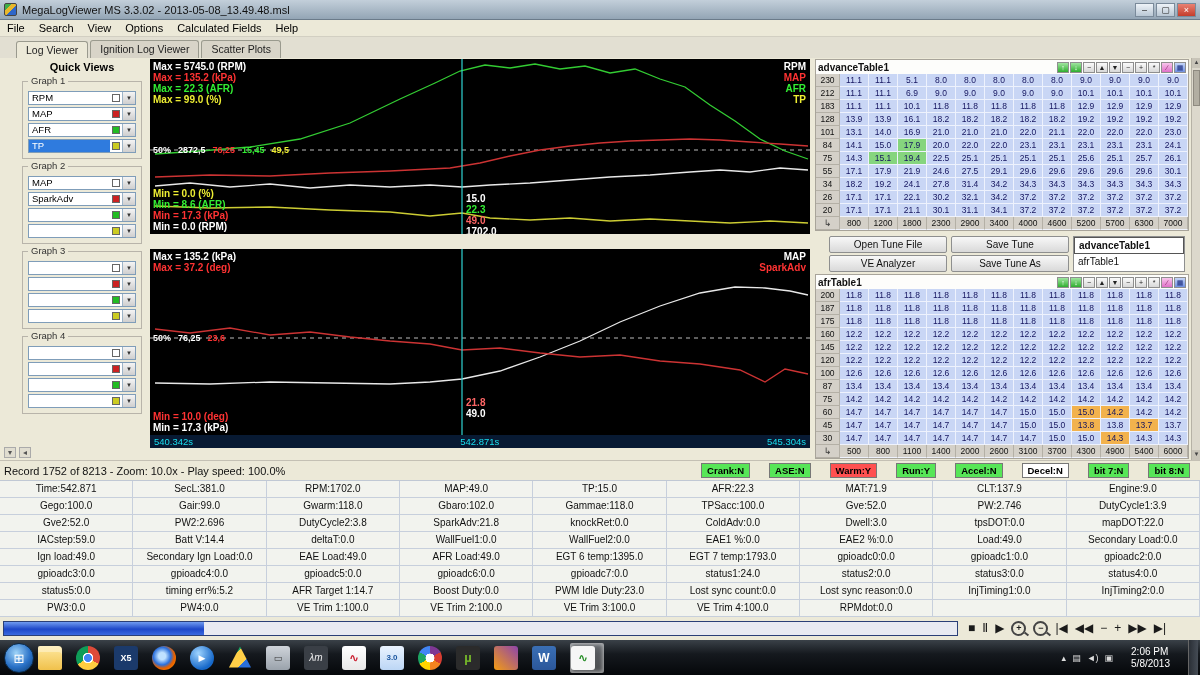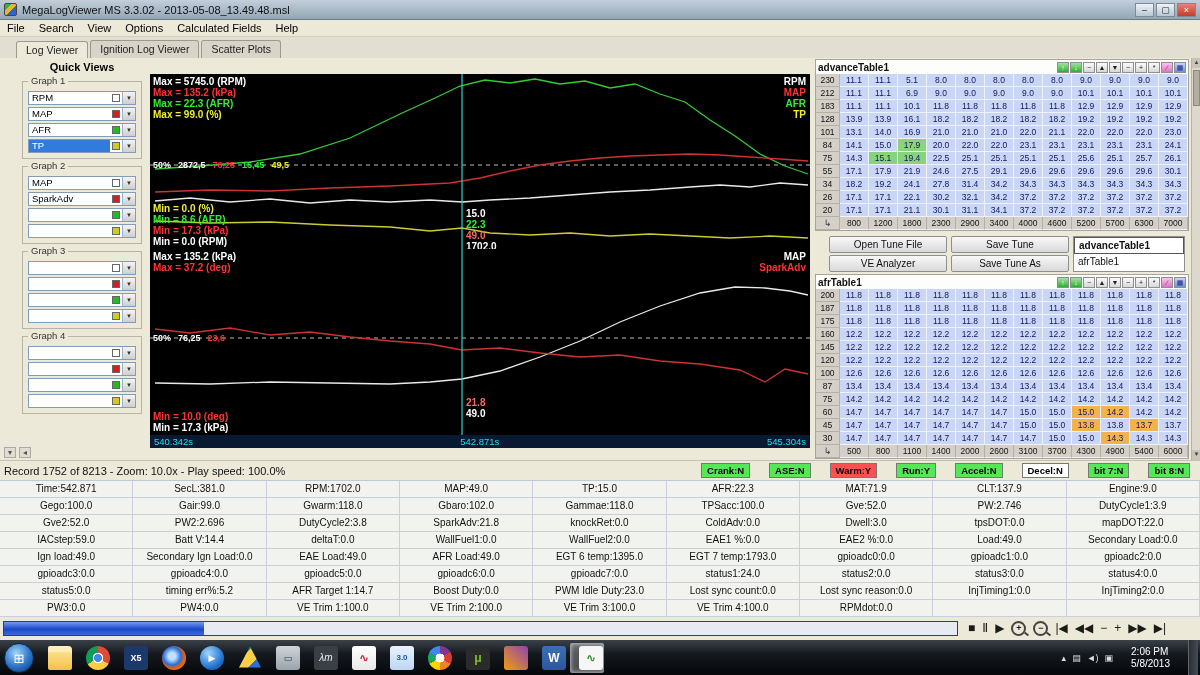--- a/index.html
+++ b/index.html
@@ -44,21 +44,21 @@
   .qvswatch { width:8px; height:8px; border:1px solid #666; margin:0 2px; flex:0 0 8px; }
   .qvarrow { width:13px; height:12px; background:linear-gradient(#f4f4f4,#cfcfcf); border-left:1px solid #9db4c8;
     font-size:6px; line-height:12px; text-align:center; color:#333; flex:0 0 13px; }
   #sb-arrows { position:absolute; left:4px; bottom:2px; display:flex; gap:3px; }
   .sb-ar { font-size:8px; color:#555; border:1px solid #aaa; background:#e0ddd0; width:12px; height:11px;
     line-height:10px; text-align:center; }
 
   
   #graphs { position:absolute; left:150px; top:0; width:660px; height:402px; }
   .graph { position:absolute; left:0; width:660px; background:#000; overflow:hidden; }
-  #graph-top { top:16px; height:175px; }
+  #graph-top { top:1px; height:175px; }
   #graph-bottom { top:191px; height:186px; }
   .graph svg { position:absolute; left:0; top:0; }
   .glab { font-size:10px; font-weight:bold; line-height:11px; white-space:nowrap; }
   .gstack { position:absolute; z-index:3; }
   .gs-max { left:3px; top:2px; }
   .gs-legend { right:4px; top:2px; text-align:right; }
   .gs-min { left:3px; bottom:2px; }
   .gs-mid-top { left:3px; top:80px; }
   .gs-mid-bot { left:3px; top:78px; }
   .gs-cur-top { left:316px; top:134px; }
@@ -135,21 +135,21 @@
   .pbtn.mag::after { content:""; position:absolute; width:5px; height:2px; background:#444; right:-5px; bottom:-1px;
     transform:rotate(40deg); }
 
   
   #taskbar { position:absolute; left:0; top:640px; width:1200px; height:35px;
     background:linear-gradient(#3a4148,#15191e 40%,#05070a); display:flex; align-items:center; }
   #start-orb { width:30px; height:30px; margin:0 4px; border-radius:50%;
     background:radial-gradient(circle at 40% 32%,#9fd4f8,#2a72c8 55%,#0b3d73 95%);
     color:#fff; font-size:13px; text-align:center; line-height:29px; border:1px solid #0a2a4a; }
   #tb-icons { display:flex; align-items:center; gap:4px; flex:1; }
-  .ttile { width:34px; height:30px; display:flex; align-items:center; justify-content:flex-end; border-radius:2px; }
+  .ttile { width:34px; height:30px; display:flex; align-items:center; justify-content:flex-start; border-radius:2px; }
   .ttile.active { background:rgba(255,255,255,.28); box-shadow:inset 0 0 4px rgba(255,255,255,.6); border:1px solid rgba(255,255,255,.35); }
   .tglyph { width:24px; height:24px; display:flex; align-items:center; justify-content:center; font-size:10px; border-radius:3px; }
   .s-folder { background:linear-gradient(#ffe9a0,#f0c14b); box-shadow:inset 0 6px 0 rgba(255,255,255,.35); border-radius:2px 4px 2px 2px; }
   .s-chrome { border-radius:50%; background:radial-gradient(circle at 50% 50%,#4285f4 0 22%,#fff 24% 30%,rgba(0,0,0,0) 31%),
     conic-gradient(#dd4b39 0 33%,#ffcd40 33% 66%,#0f9d58 66% 100%); }
   .s-darkblue { background:#1b3a6b; color:#fff; font-size:9px; font-weight:bold; }
   .s-firefox { border-radius:50%; background:radial-gradient(circle at 42% 42%,#bfe1ff 0 18%,#2a6fdb 45%,#e66000 62%,#ff9500 100%); }
   .s-blueorb { border-radius:50%; background:radial-gradient(circle at 35% 30%,#9fd4ff,#1668c9 70%); color:#fff; font-size:9px; }
   .s-drive { clip-path:polygon(50% 4%,96% 92%,4% 92%); background:linear-gradient(135deg,#1da462 33%,#ffcf48 33% 66%,#2a6fdb 66%); }
   .s-gray { background:linear-gradient(#cfd4da,#9aa2ab); color:#333; font-size:9px; }

